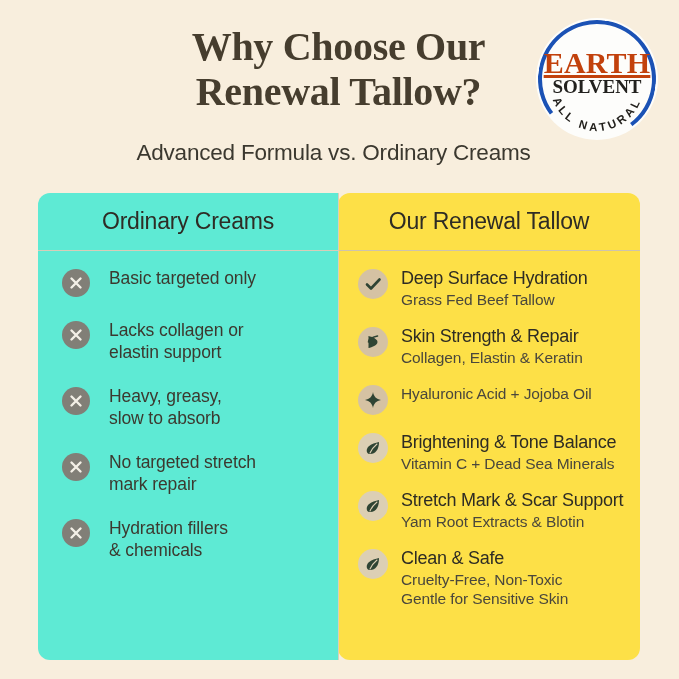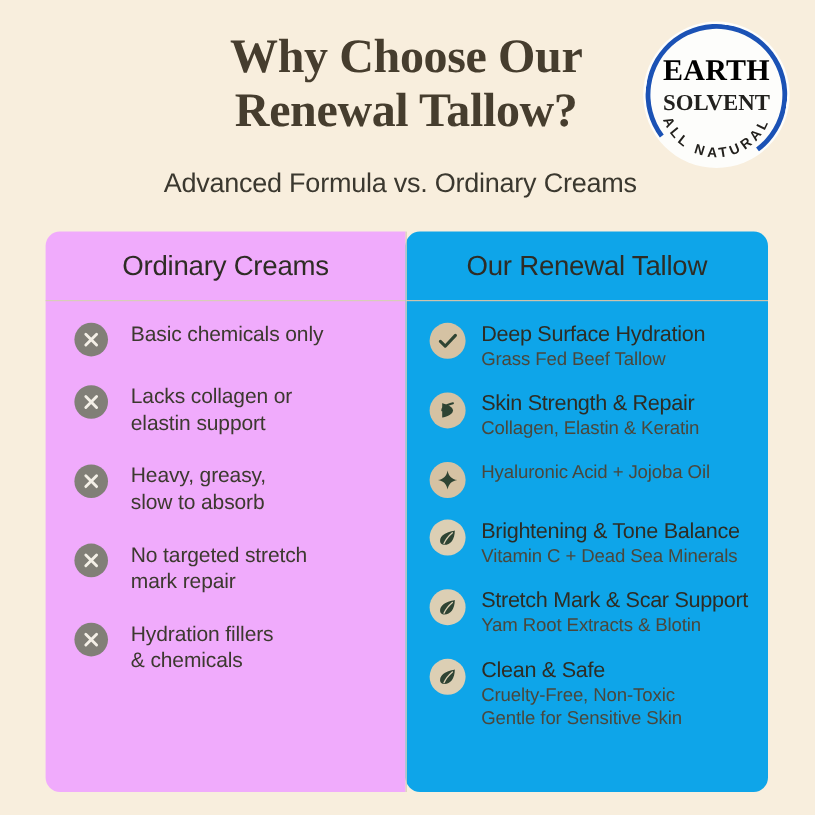--- a/index.html
+++ b/index.html
@@ -73,23 +73,24 @@
     border-right-color: #1b52b5;
     transform: rotate(8deg);
   }
   .logo-earth {
     position: absolute;
     top: 28px; left: 0;
     width: 122px;
     text-align: center;
     font-family: "Liberation Serif", serif;
     font-weight: bold;
-    font-size: 25px;
-    color: #000000;
+    font-size: 30px;
+    color: #c2410c;
     letter-spacing: 0.2px;
+    text-decoration: underline;
   }
   .logo-solvent {
     position: absolute;
     top: 58px; left: 0;
     width: 122px;
     text-align: center;
     font-family: "Liberation Serif", serif;
     font-weight: bold;
     font-size: 19px;
     color: #22211e;
@@ -115,26 +116,26 @@
     width: 602px;
     height: 467px;
     display: flex;
   }
   .col {
     position: relative;
     box-sizing: border-box;
   }
   .col-left {
     width: 300px;
-    background: #f0abfc;
+    background: #5eead4;
     border-radius: 12px 0 0 12px;
   }
   .col-right {
     width: 302px;
-    background: #0ea5e9;
+    background: #fde047;
     border-radius: 12px;
   }
   .col-head {
     height: 57px;
     display: flex;
     align-items: center;
     justify-content: center;
     font-size: 23px;
     color: #2e2c25;
     letter-spacing: -0.2px;
@@ -251,21 +252,21 @@
     <div class="col-head">Ordinary Creams</div>
     <div class="rows">
 
       <div class="row-con">
         <div class="x-icon">
           <svg width="28" height="28" viewBox="0 0 28 28">
               <path d="M9.5 9.5 L18.5 18.5 M18.5 9.5 L9.5 18.5" stroke="#f3efe6" stroke-width="2.4" stroke-linecap="round"></path>
             </svg>
         </div>
         <div class="con-text">
-          <span>Basic chemicals only</span>
+          <span>Basic targeted only</span>
           <span></span>
         </div>
       </div>
 
       <div class="row-con">
         <div class="x-icon">
           <svg width="28" height="28" viewBox="0 0 28 28">
               <path d="M9.5 9.5 L18.5 18.5 M18.5 9.5 L9.5 18.5" stroke="#f3efe6" stroke-width="2.4" stroke-linecap="round"></path>
             </svg>
         </div>

